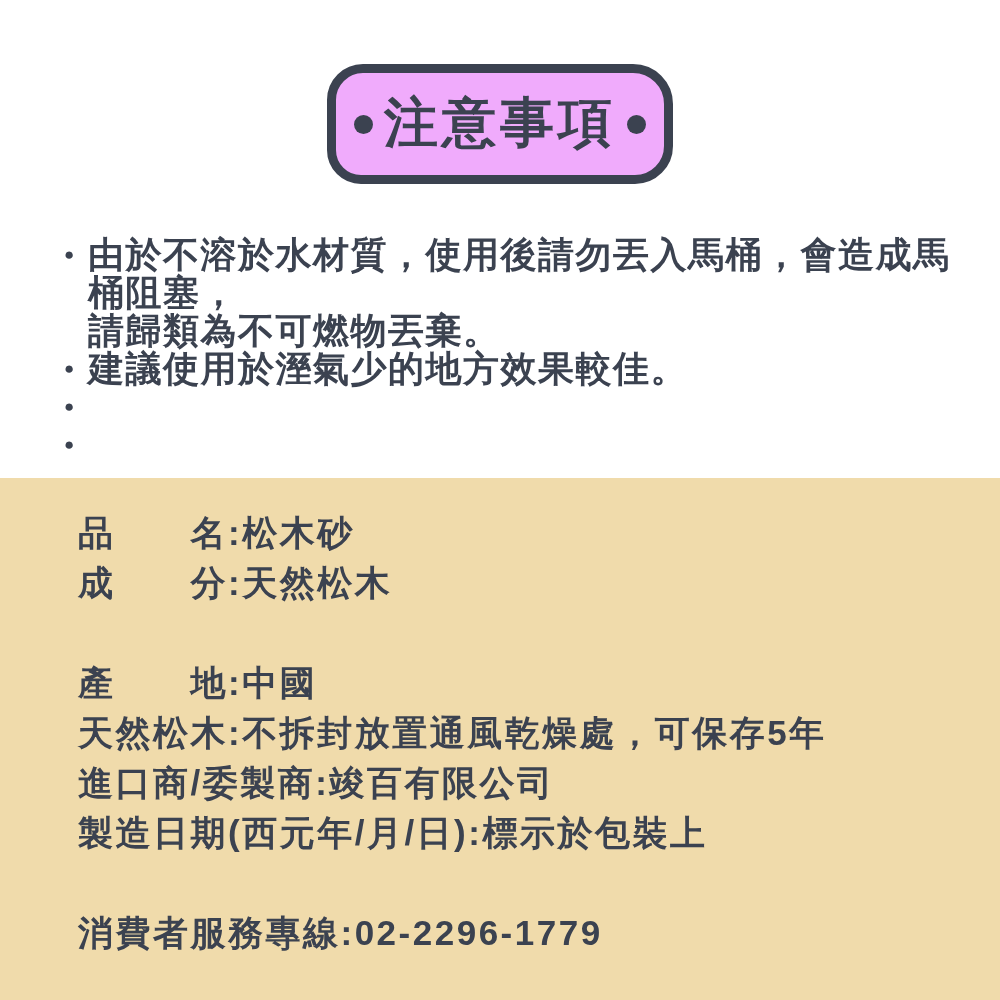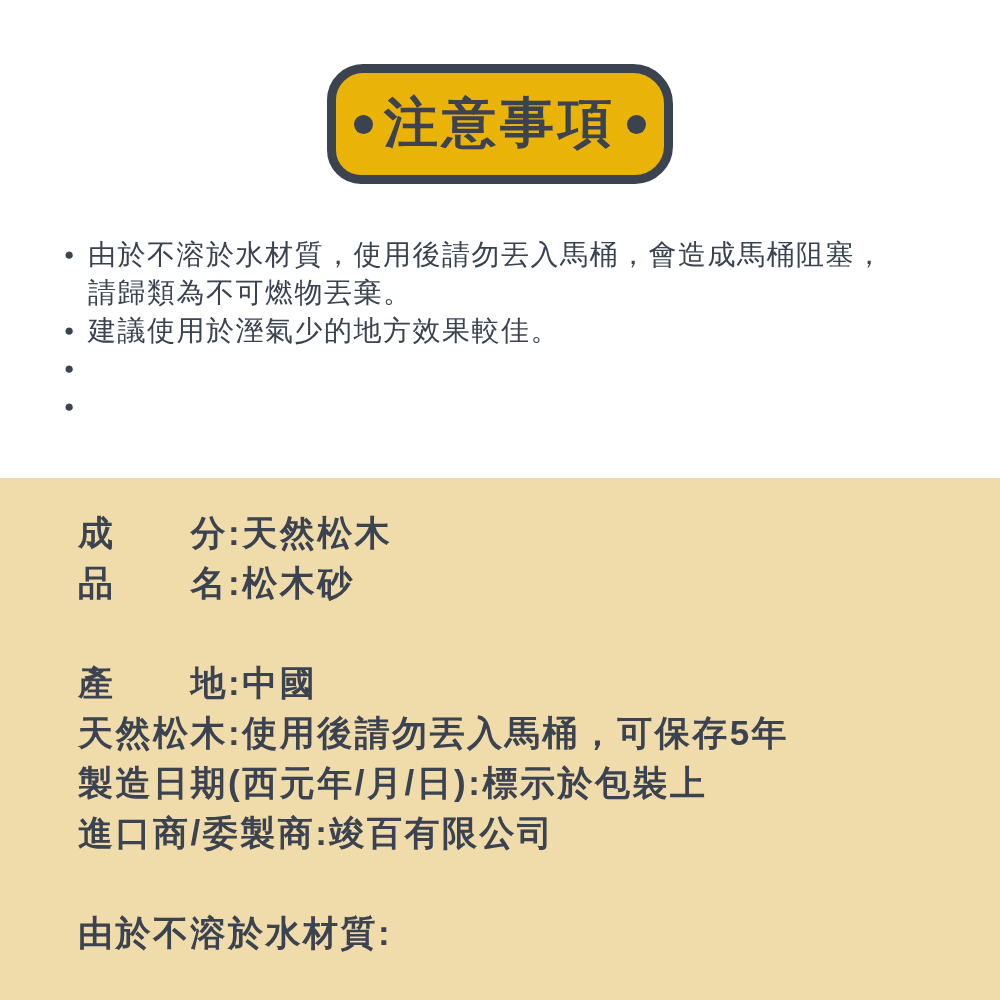--- a/index.html
+++ b/index.html
@@ -9,21 +9,21 @@
     font-family: "Liberation Sans", sans-serif;
     color: #3b4250;
     overflow: hidden;
   }
   
   .badge {
     width: 346px; height: 120px;
     margin: 64px auto 0 auto;
     border: 9px solid #3b4250;
     border-radius: 36px 40px 38px 34px;
-    background: #eab308;
+    background: #f0abfc;
     display: flex; align-items: center; justify-content: center;
     gap: 11px;
   }
   .badge-dot {
     width: 19px; height: 19px;
     border-radius: 50%;
     background: #3b4250;
     flex: 0 0 auto;
   }
   .badge-title {
@@ -39,22 +39,22 @@
     margin: 52px 36px 0 64px;
   }
   .note-item { display: flex; }
   .note-marker {
     flex: 0 0 24px;
     font-size: 17px;
     line-height: 38px;
     color: #3b4250;
   }
   .note-text {
-    font-size: 28px;
-    font-weight: 400;
+    font-size: 36px;
+    font-weight: 700;
     line-height: 38px;
     letter-spacing: 1.5px;
     white-space: pre-line;
   }
   
   .info-panel {
     position: absolute;
     left: 0; right: 0;
     top: 478px; bottom: 0;
     background: #f0dbab;
@@ -94,43 +94,44 @@
   <div class="note-item">
     <span class="note-marker">●</span>
   </div>
   <div class="note-item">
     <span class="note-marker">●</span>
   </div>
 </div>
 
 <div class="info-panel">
   <div class="info-row">
+    <span class="info-label">品　　名:</span>
+    <span class="info-value">松木砂</span>
+  </div>
+  <div class="info-row">
     <span class="info-label">成　　分:</span>
     <span class="info-value">天然松木</span>
-  </div>
-  <div class="info-row">
-    <span class="info-label">品　　名:</span>
-    <span class="info-value">松木砂</span>
   </div>
   <div class="info-row">
   </div>
   <div class="info-row">
     <span class="info-label">產　　地:</span>
     <span class="info-value">中國</span>
   </div>
   <div class="info-row">
     <span class="info-label">天然松木:</span>
-    <span class="info-value">使用後請勿丟入馬桶，可保存5年</span>
+    <span class="info-value">不拆封放置通風乾燥處，可保存5年</span>
+  </div>
+  <div class="info-row">
+    <span class="info-label">進口商/委製商:</span>
+    <span class="info-value">竣百有限公司</span>
   </div>
   <div class="info-row">
     <span class="info-label">製造日期(西元年/月/日):</span>
     <span class="info-value">標示於包裝上</span>
   </div>
   <div class="info-row">
-    <span class="info-label">進口商/委製商:</span>
-    <span class="info-value">竣百有限公司</span>
   </div>
   <div class="info-row">
-  </div>
-  <div class="info-row">
-    <span class="info-label">由於不溶於水材質:</span>
+    <span class="info-label">消費者服務專線:</span>
+    <span class="info-value">02-2296-1779</span>
   </div>
 </div>
 
 </body></html>

